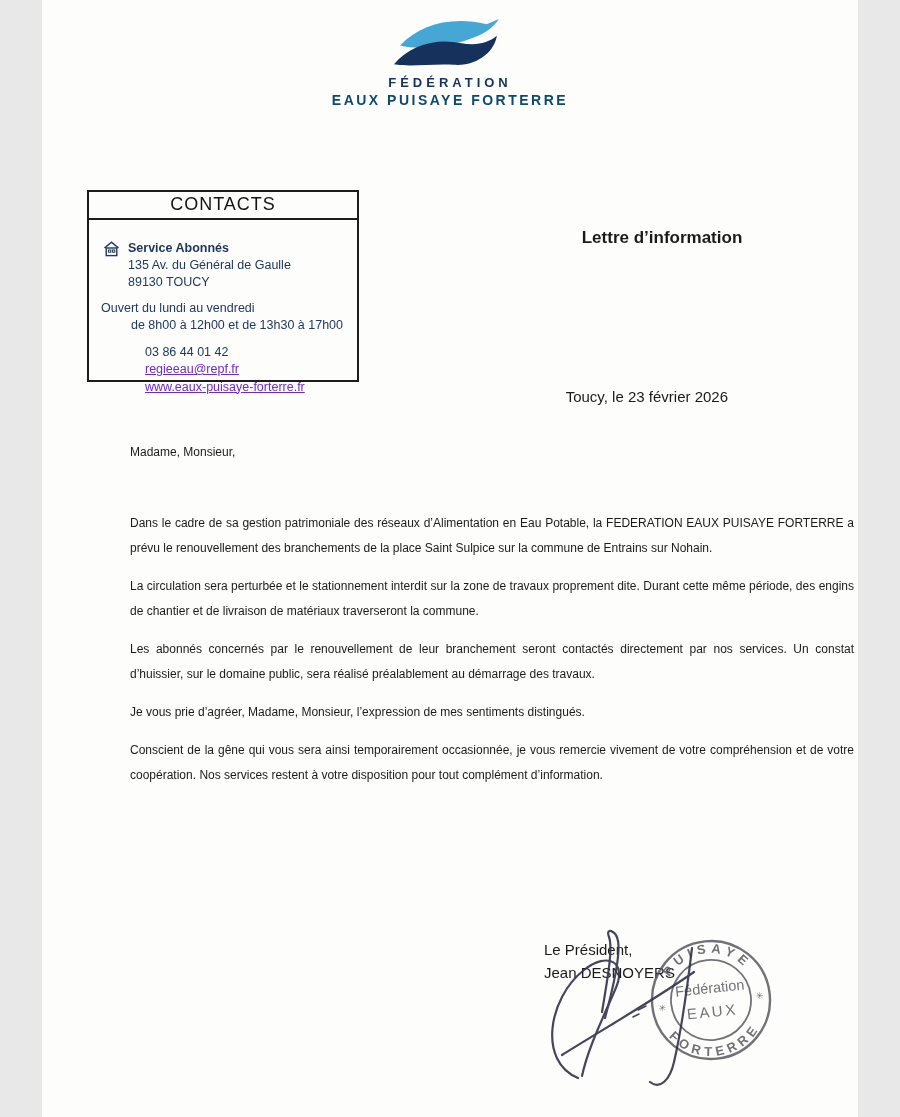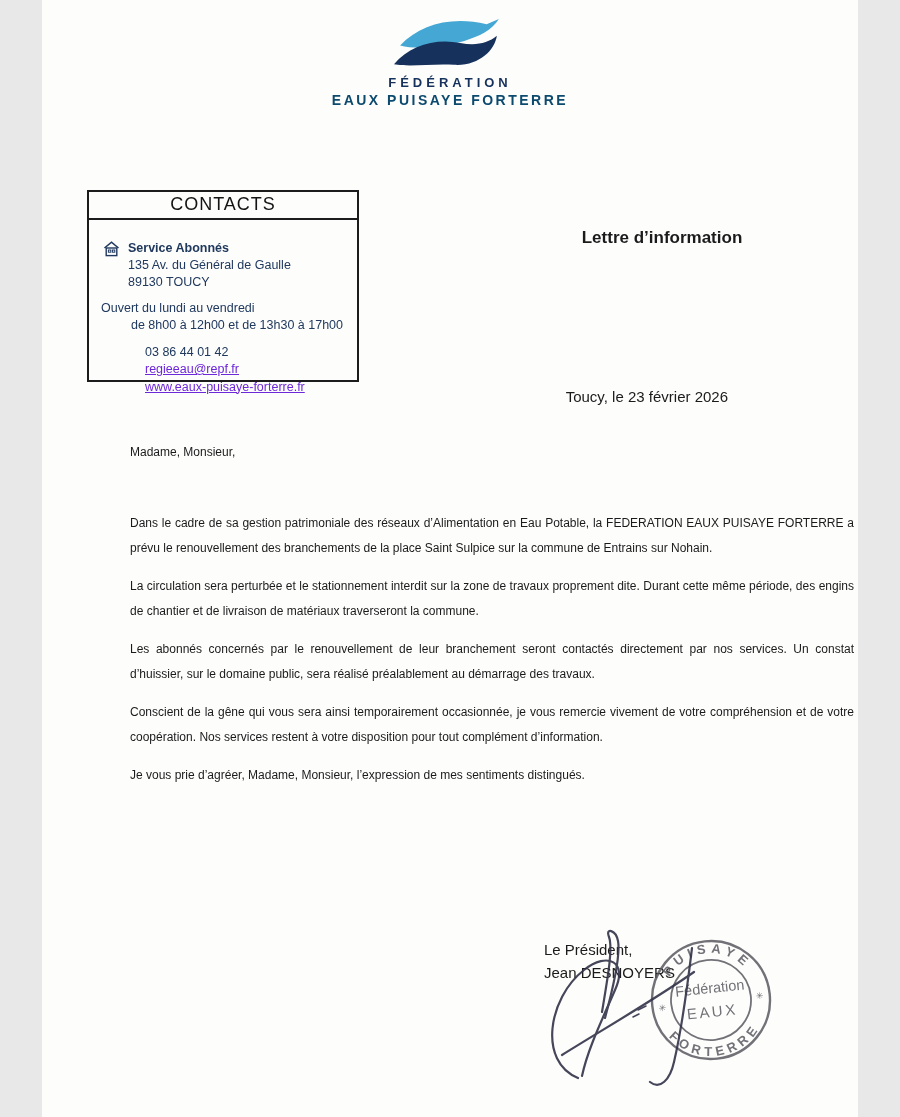--- a/index.html
+++ b/index.html
@@ -94,22 +94,22 @@
   <div class="head-col">
     <div class="letter-title">Lettre d’information</div>
   </div>
   <div class="dateline">Toucy, le 23 février 2026</div>
 
   <div class="letter-body">
     <p class="salutation">Madame, Monsieur,</p>
     <p class="para">Dans le cadre de sa gestion patrimoniale des réseaux d’Alimentation en Eau Potable, la FEDERATION EAUX PUISAYE FORTERRE a prévu le renouvellement des branchements de la place Saint Sulpice sur la commune de Entrains sur Nohain.</p>
     <p class="para">La circulation sera perturbée et le stationnement interdit sur la zone de travaux proprement dite. Durant cette même période, des engins de chantier et de livraison de matériaux traverseront la commune.</p>
     <p class="para">Les abonnés concernés par le renouvellement de leur branchement seront contactés directement par nos services. Un constat d’huissier, sur le domaine public, sera réalisé préalablement au démarrage des travaux.</p>
+    <p class="para closing">Je vous prie d’agréer, Madame, Monsieur, l’expression de mes sentiments distingués.</p>
     <p class="para">Conscient de la gêne qui vous sera ainsi temporairement occasionnée, je vous remercie vivement de votre compréhension et de votre coopération. Nos services restent à votre disposition pour tout complément d’information.</p>
-    <p class="para closing">Je vous prie d’agréer, Madame, Monsieur, l’expression de mes sentiments distingués.</p>
   </div>
 
   <div class="sig-block">
     <div>Le Président,</div>
     <div>Jean DESNOYERS</div>
   </div>
 
   <svg class="stamp-svg" width="180" height="180" viewBox="-90 -90 180 180" aria-hidden="true">
     <g transform="rotate(-6)" opacity="0.82">
       <defs>

